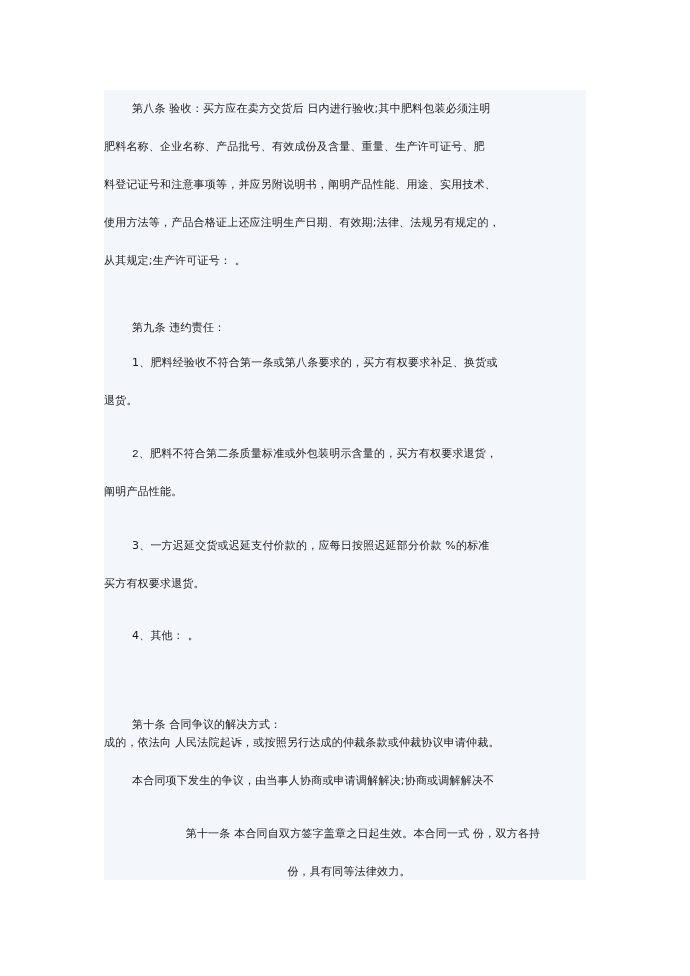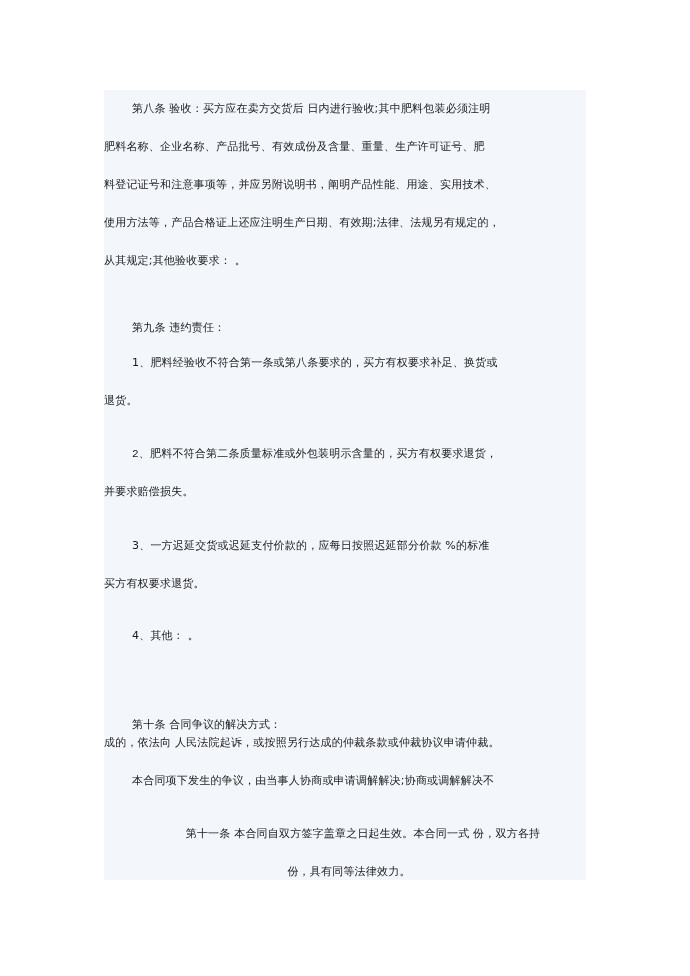--- a/index.html
+++ b/index.html
@@ -44,35 +44,35 @@
 </head>
 <body>
 
 <div class="page-panel"></div>
 
 <div class="para" style="top:90px;">
   <span class="line indent">第八条 验收：买方应在卖方交货后 日内进行验收;其中肥料包装必须注明</span>
   <span class="line">肥料名称、企业名称、产品批号、有效成份及含量、重量、生产许可证号、肥</span>
   <span class="line">料登记证号和注意事项等，并应另附说明书，阐明产品性能、用途、实用技术、</span>
   <span class="line">使用方法等，产品合格证上还应注明生产日期、有效期;法律、法规另有规定的，</span>
-  <span class="line">从其规定;其他验收要求： 。</span>
+  <span class="line">从其规定;生产许可证号： 。</span>
 </div>
 
 <div class="para" style="top:309px;">
   <span class="line indent">第九条 违约责任：</span>
 </div>
 
 <div class="para" style="top:344px;">
   <span class="line indent">1、肥料经验收不符合第一条或第八条要求的，买方有权要求补足、换货或</span>
   <span class="line">退货。</span>
 </div>
 
 <div class="para" style="top:435px;font-family:Liberation Mono, monospace;">
   <span class="line indent">2、肥料不符合第二条质量标准或外包装明示含量的，买方有权要求退货，</span>
-  <span class="line">并要求赔偿损失。</span>
+  <span class="line">阐明产品性能。</span>
 </div>
 
 <div class="para" style="top:527px;">
   <span class="line indent">3、一方迟延交货或迟延支付价款的，应每日按照迟延部分价款 %的标准</span>
   <span class="line">买方有权要求退货。</span>
 </div>
 
 <div class="para" style="top:617px;">
   <span class="line indent">4、其他： 。</span>
 </div>

